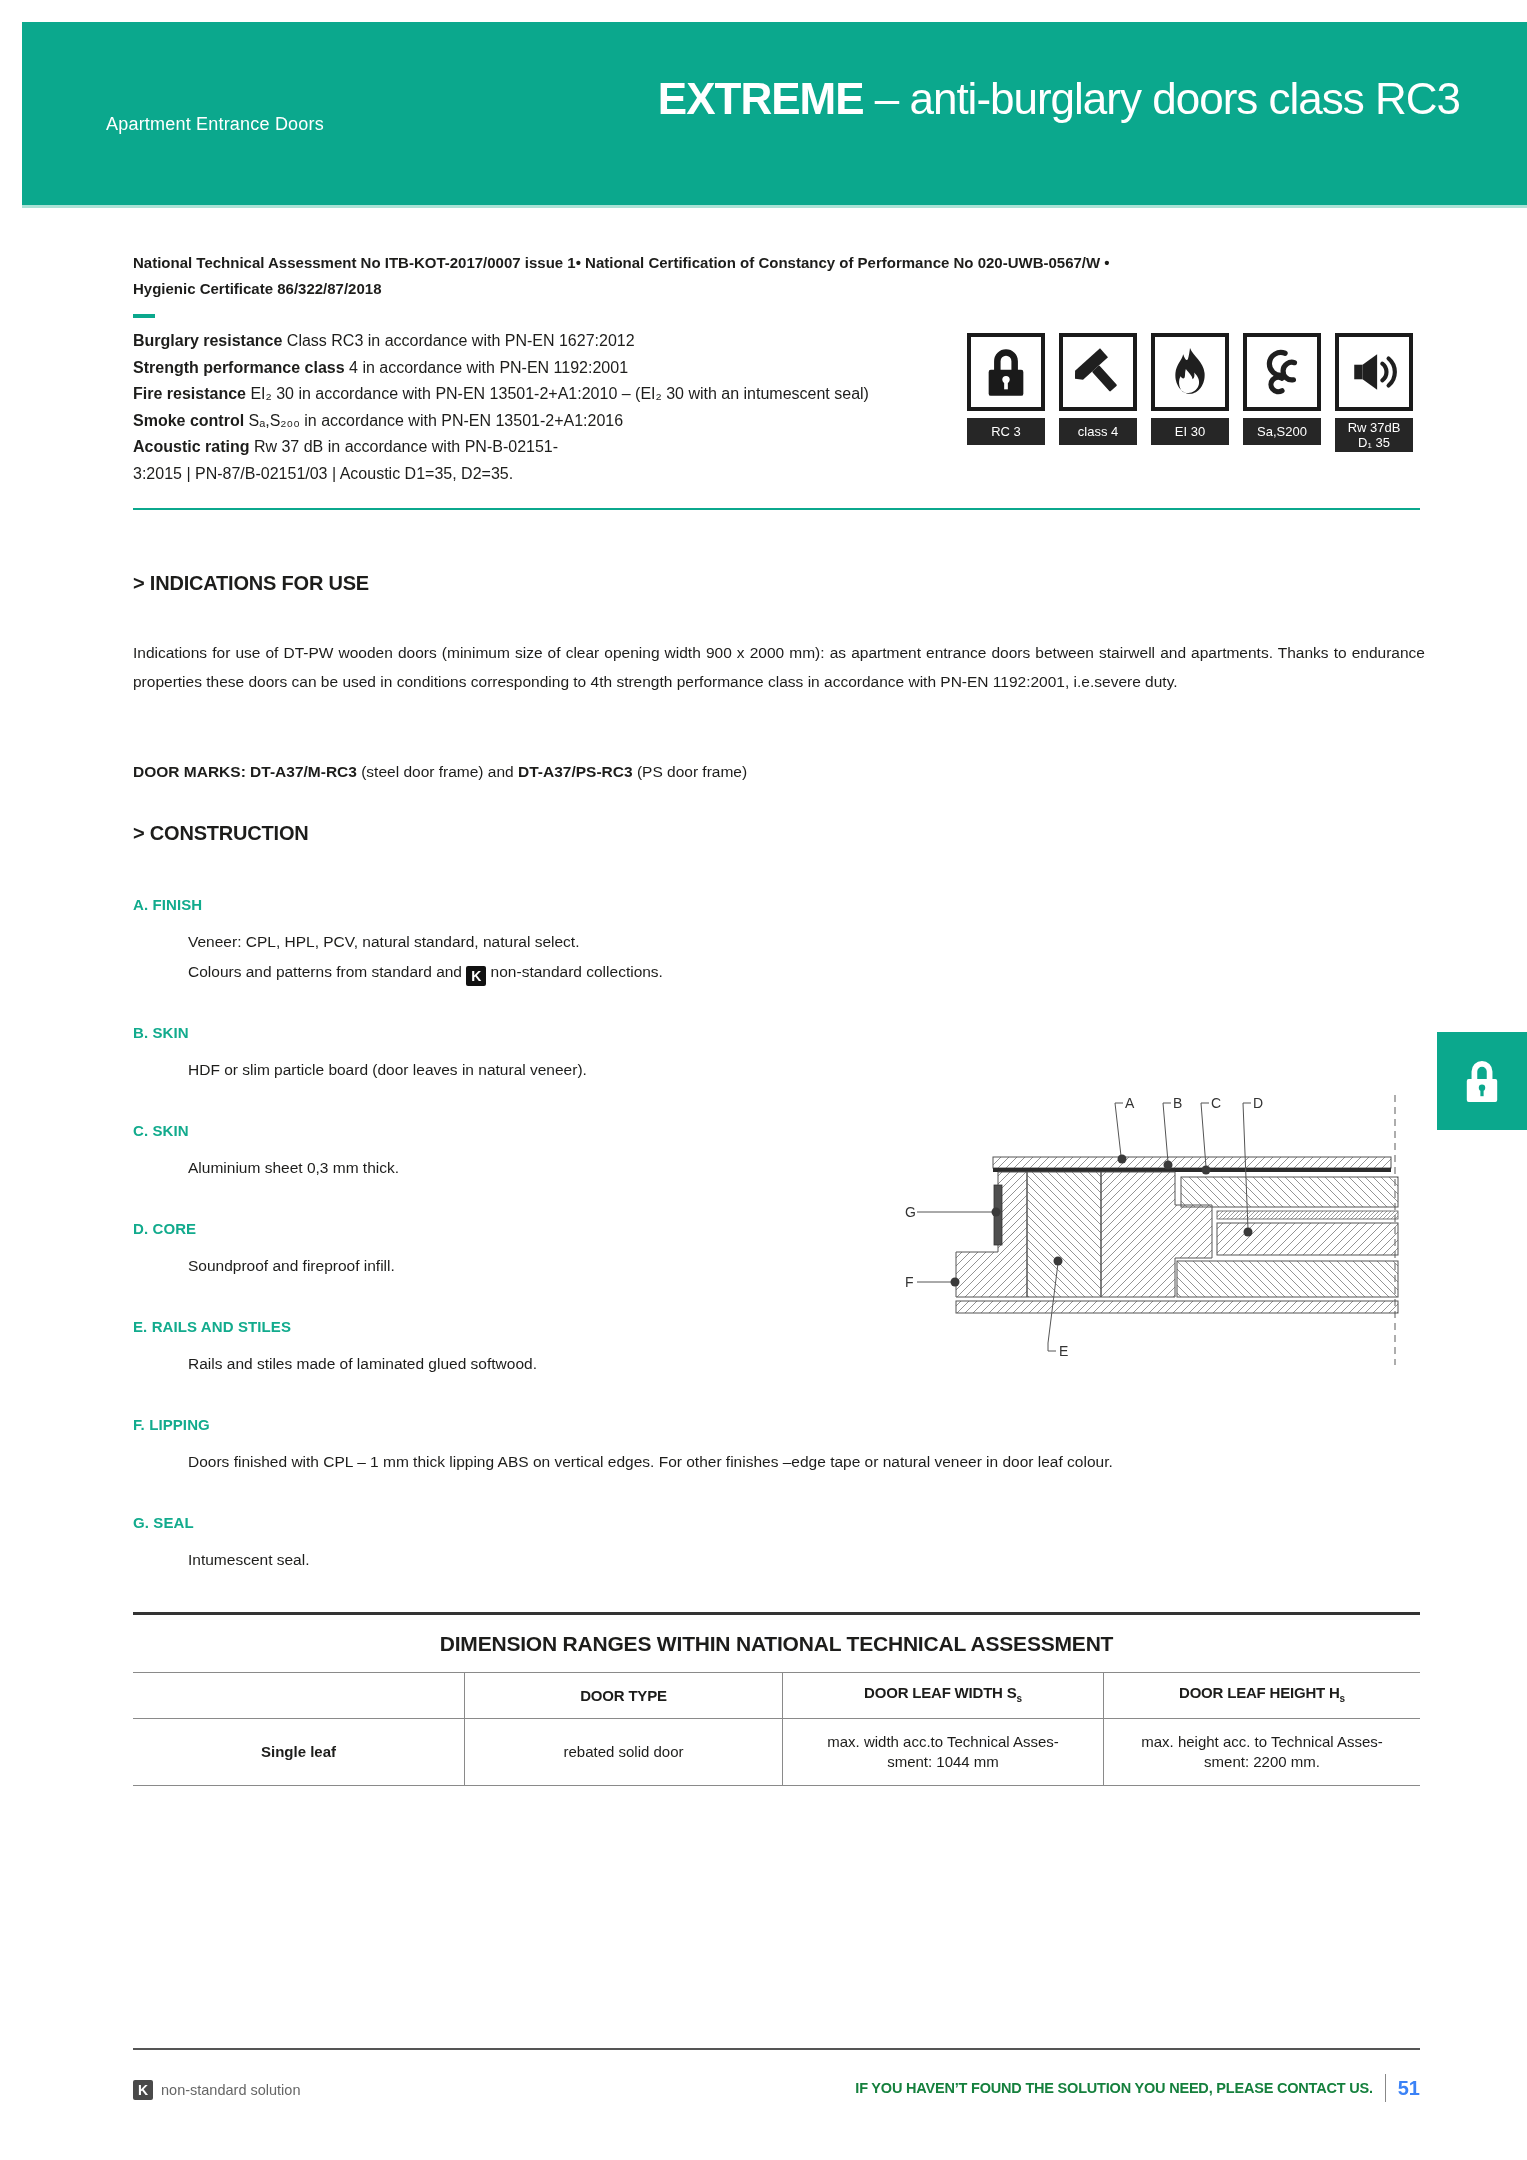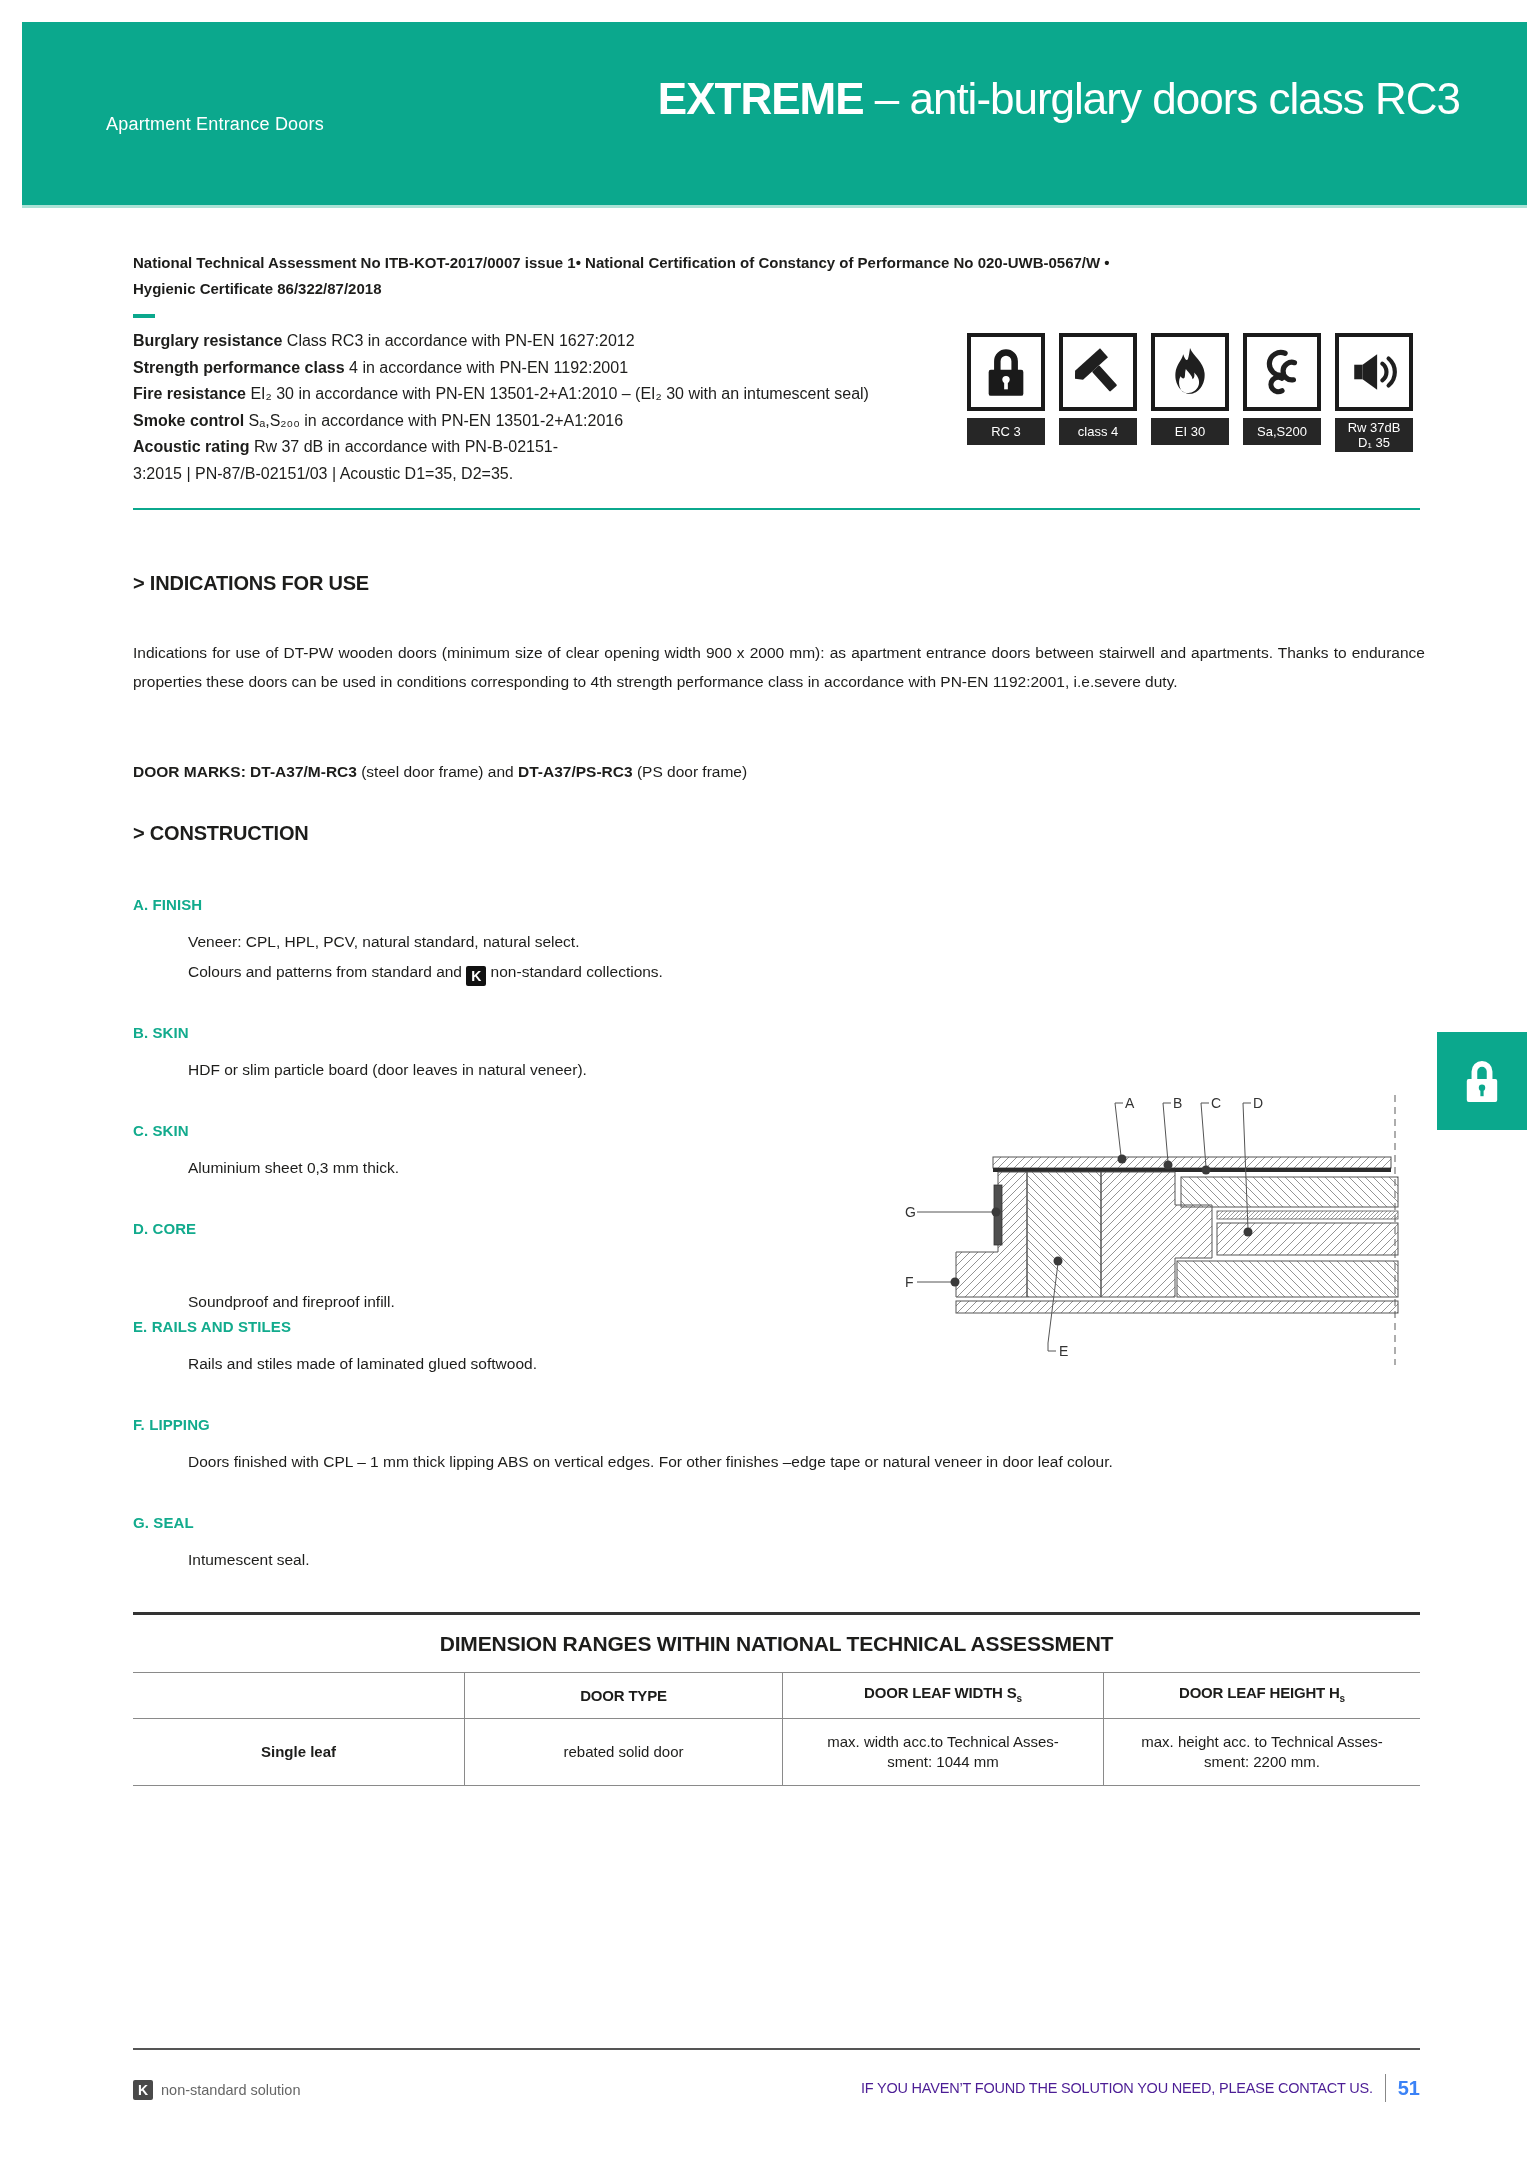--- a/index.html
+++ b/index.html
@@ -55,21 +55,21 @@
   .dim-head{height:46px;border-bottom:1px solid #8a8a8a;font-weight:bold;letter-spacing:-.2px;}
   .dim-body{height:66px;}
   .bl{border-left:1px solid #8a8a8a;}
   .dim-sub{font-size:10px;vertical-align:-4px;}
 
   
   .foot-rule{left:133px;top:2048px;width:1287px;height:2px;background:#555;}
   .foot-left{left:133px;top:2080px;display:flex;align-items:center;gap:8px;color:#666;font-size:14.5px;}
   .foot-left .k-badge{background:#4a4a4a;}
   .foot-right{right:107px;top:2074px;display:flex;align-items:center;gap:12px;}
-  .foot-msg{font-size:14.5px;font-weight:normal;color:#4c1d95;letter-spacing:-.2px;}
+  .foot-msg{font-size:14.5px;font-weight:bold;color:#15803d;letter-spacing:-.2px;}
   .foot-sep{width:1px;height:28px;background:#888;}
   .foot-page{font-size:20px;font-weight:bold;color:#3b82f6;}
 
   .side-tab{left:1437px;top:1032px;width:90px;height:98px;background:#0ba88d;
             display:flex;align-items:center;justify-content:center;}
 
   svg text{font-family:"Liberation Sans", sans-serif;}
 </style>
 </head>
 <body>
@@ -178,21 +178,21 @@
   <div class="abs sec-body" style="left:188px;top:933px;">Veneer: CPL, HPL, PCV, natural standard, natural select.</div>
   <div class="abs sec-body" style="left:188px;top:963px;"><span>Colours and patterns from standard and </span><span class="k-badge">K</span><span> non-standard collections.</span></div>
 
   <div class="abs sec-title" style="left:133px;top:1024px;">B. SKIN</div>
   <div class="abs sec-body" style="left:188px;top:1061px;">HDF or slim particle board (door leaves in natural veneer).</div>
 
   <div class="abs sec-title" style="left:133px;top:1122px;">C. SKIN</div>
   <div class="abs sec-body" style="left:188px;top:1159px;">Aluminium sheet 0,3 mm thick.</div>
 
   <div class="abs sec-title" style="left:133px;top:1220px;">D. CORE</div>
-  <div class="abs sec-body" style="left:188px;top:1257px;margin-top:36px;">Soundproof and fireproof infill.</div>
+  <div class="abs sec-body" style="left:188px;top:1257px;">Soundproof and fireproof infill.</div>
 
   <div class="abs sec-title" style="left:133px;top:1318px;">E. RAILS AND STILES</div>
   <div class="abs sec-body" style="left:188px;top:1355px;">Rails and  stiles made of laminated glued softwood.</div>
 
   <div class="abs sec-title" style="left:133px;top:1416px;">F. LIPPING</div>
   <div class="abs sec-body" style="left:188px;top:1453px;width:1240px;">Doors finished with CPL – 1 mm thick  lipping ABS on vertical edges. For other finishes –edge tape or natural veneer in door leaf colour.</div>
 
   <div class="abs sec-title" style="left:133px;top:1514px;">G. SEAL</div>
   <div class="abs sec-body" style="left:188px;top:1551px;">Intumescent seal.</div>
 

